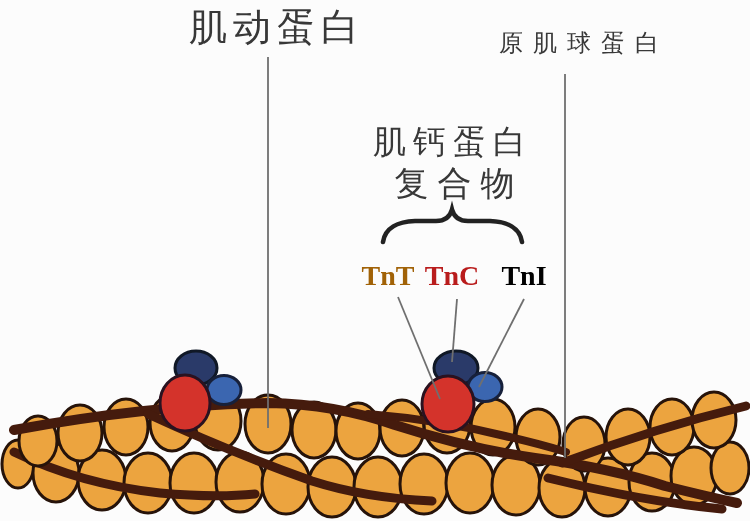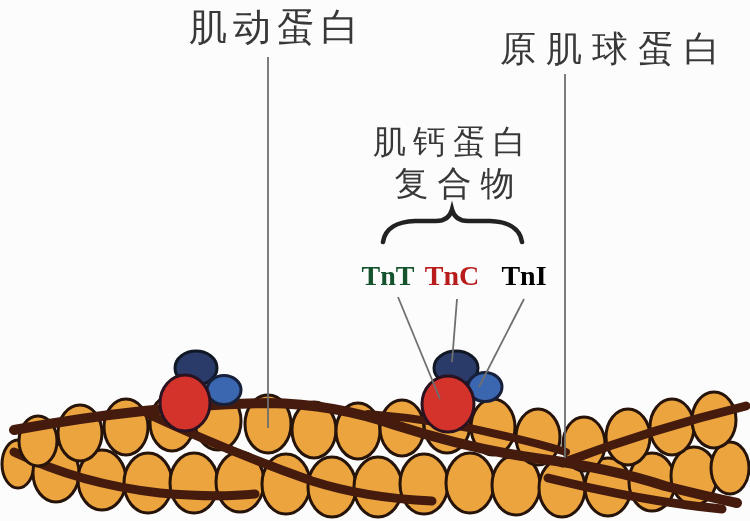--- a/index.html
+++ b/index.html
@@ -9,21 +9,21 @@
     background:var(--bg,#fcfcfc);
   }
   .canvas{position:absolute;inset:0;width:750px;height:521px;}
   svg{position:absolute;left:0;top:0;}
   .lbl{
     position:absolute;transform:translateX(-50%);
     color:var(--label,#383838);white-space:nowrap;line-height:1;
     font-weight:500;
   }
   #lbl-actin{left:277px;top:8px;font-size:38px;letter-spacing:6px;}
-  #lbl-tropomyosin{left:615px;top:31px;font-size:36px;letter-spacing:10px;}
+  #lbl-tropomyosin{left:584px;top:31px;font-size:24px;letter-spacing:10px;}
   #lbl-troponin-1{left:453px;top:126px;font-size:33px;letter-spacing:7px;}
   #lbl-troponin-2{left:459px;top:167px;font-size:34px;letter-spacing:9px;}
   .subunit{
     position:absolute;transform:translateX(-50%);
     font-size:28px;font-weight:600;line-height:1;white-space:nowrap;
   }
   #lbl-tnt{left:388px;top:262px;}
   #lbl-tnc{left:452px;top:262px;}
   #lbl-tni{left:524px;top:262px;}
 </style>
@@ -111,16 +111,16 @@
   </svg>
 
   <div class="lbl" id="lbl-actin">肌动蛋白</div>
 
   <div class="lbl" id="lbl-tropomyosin">原肌球蛋白</div>
 
   <div class="lbl" id="lbl-troponin-2">复合物</div>
 
   <div class="lbl" id="lbl-troponin-1">肌钙蛋白</div>
 
-  <span class="subunit" id="lbl-tnt" style="color: #14532d;">TnT</span>
+  <span class="subunit" id="lbl-tnt" style="color: #a16207;">TnT</span>
   <span class="subunit" id="lbl-tnc" style="color: #b91c1c;">TnC</span>
   <span class="subunit" id="lbl-tni" style="color: #000000;">TnI</span>
 </div>
 
 </body></html>

